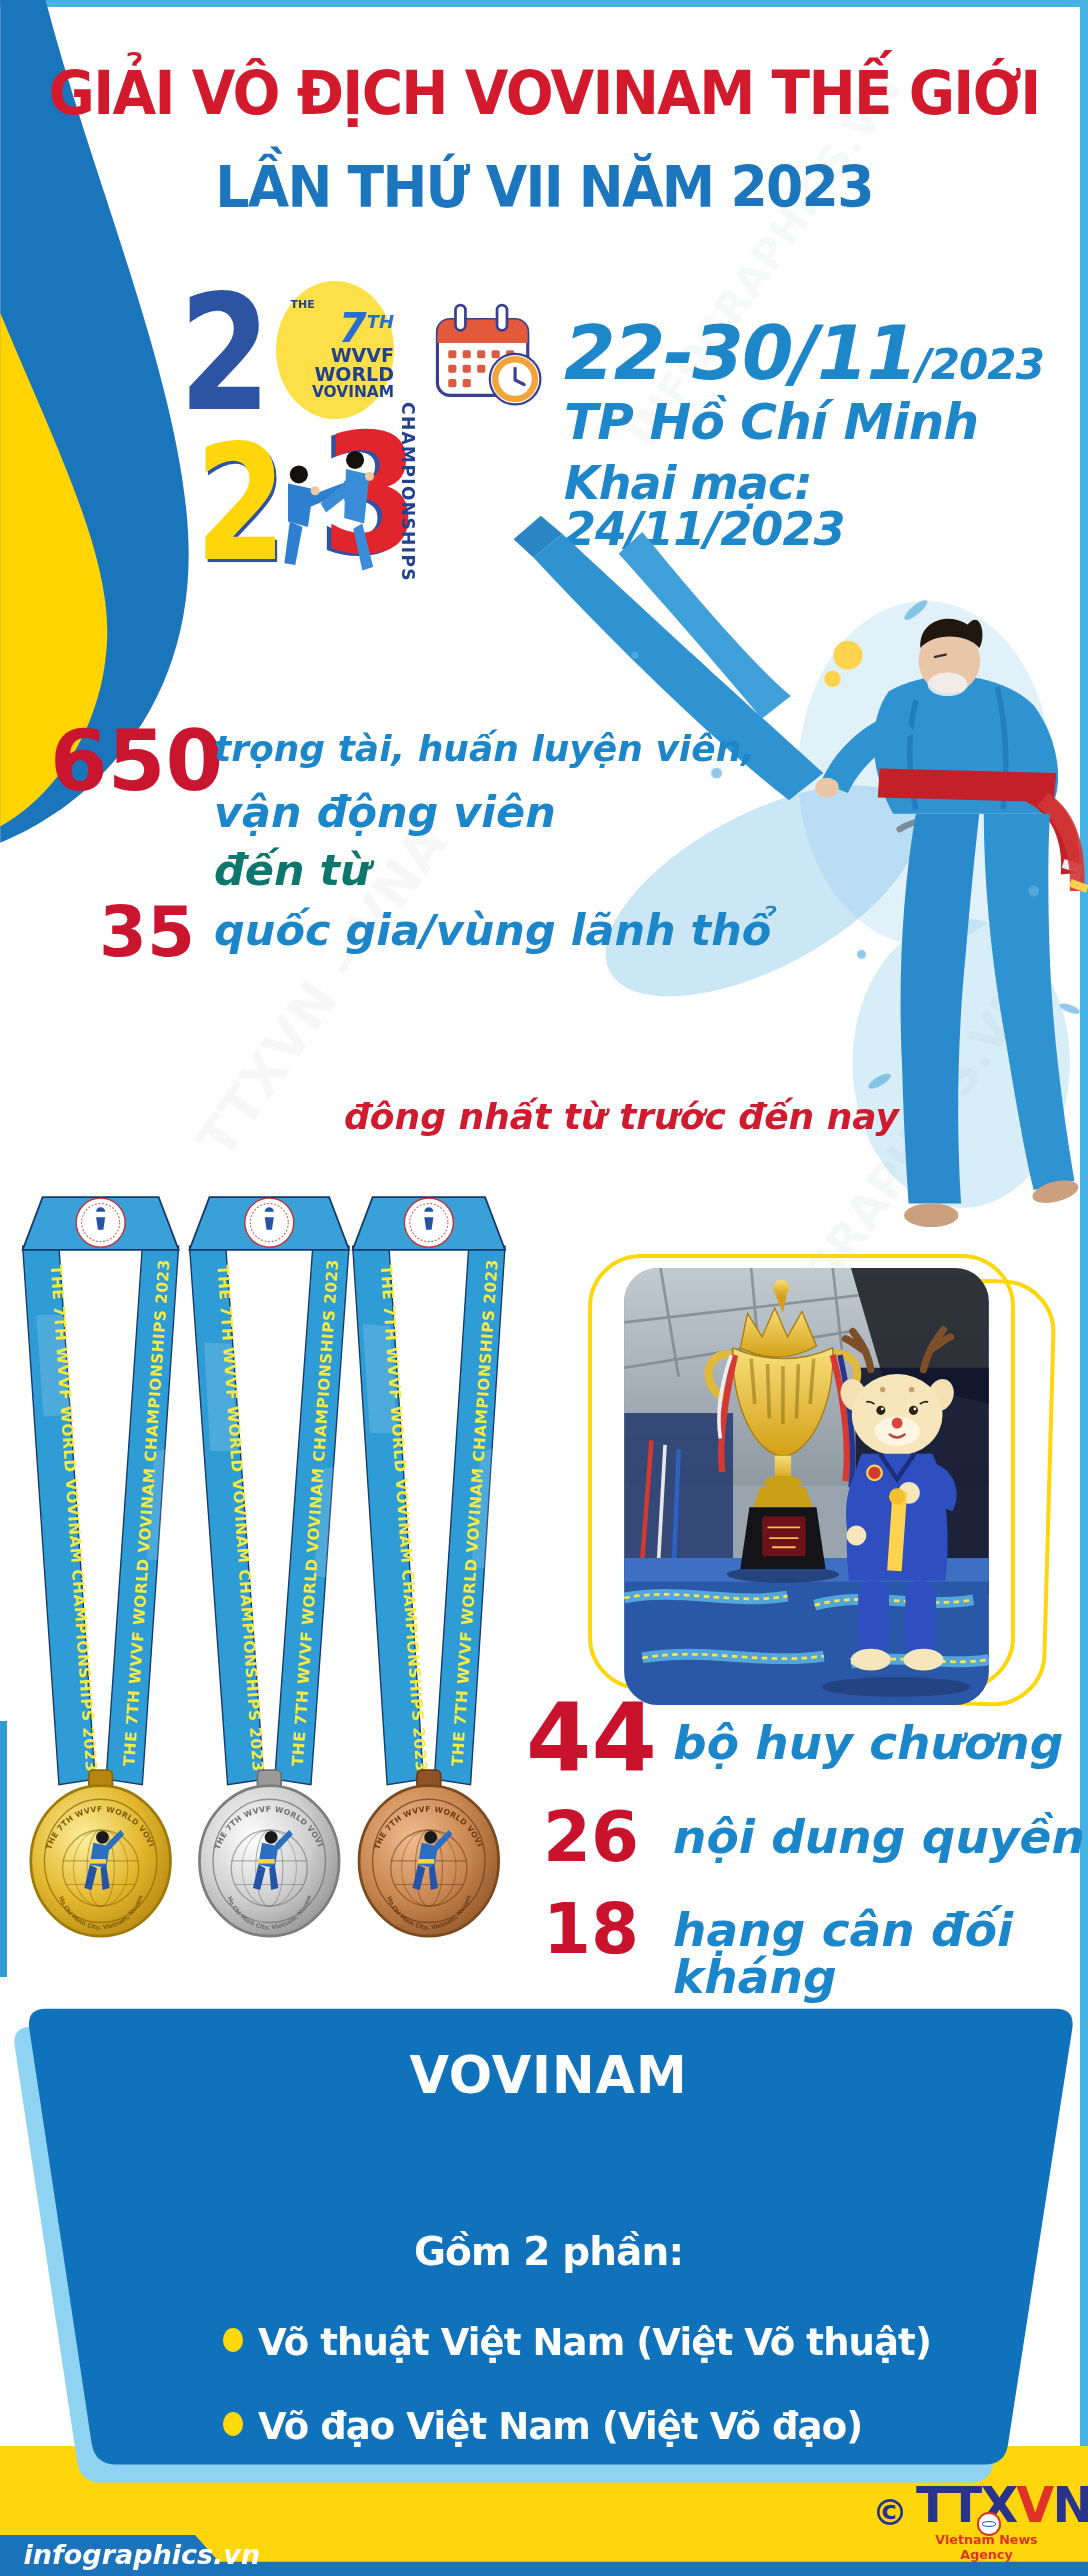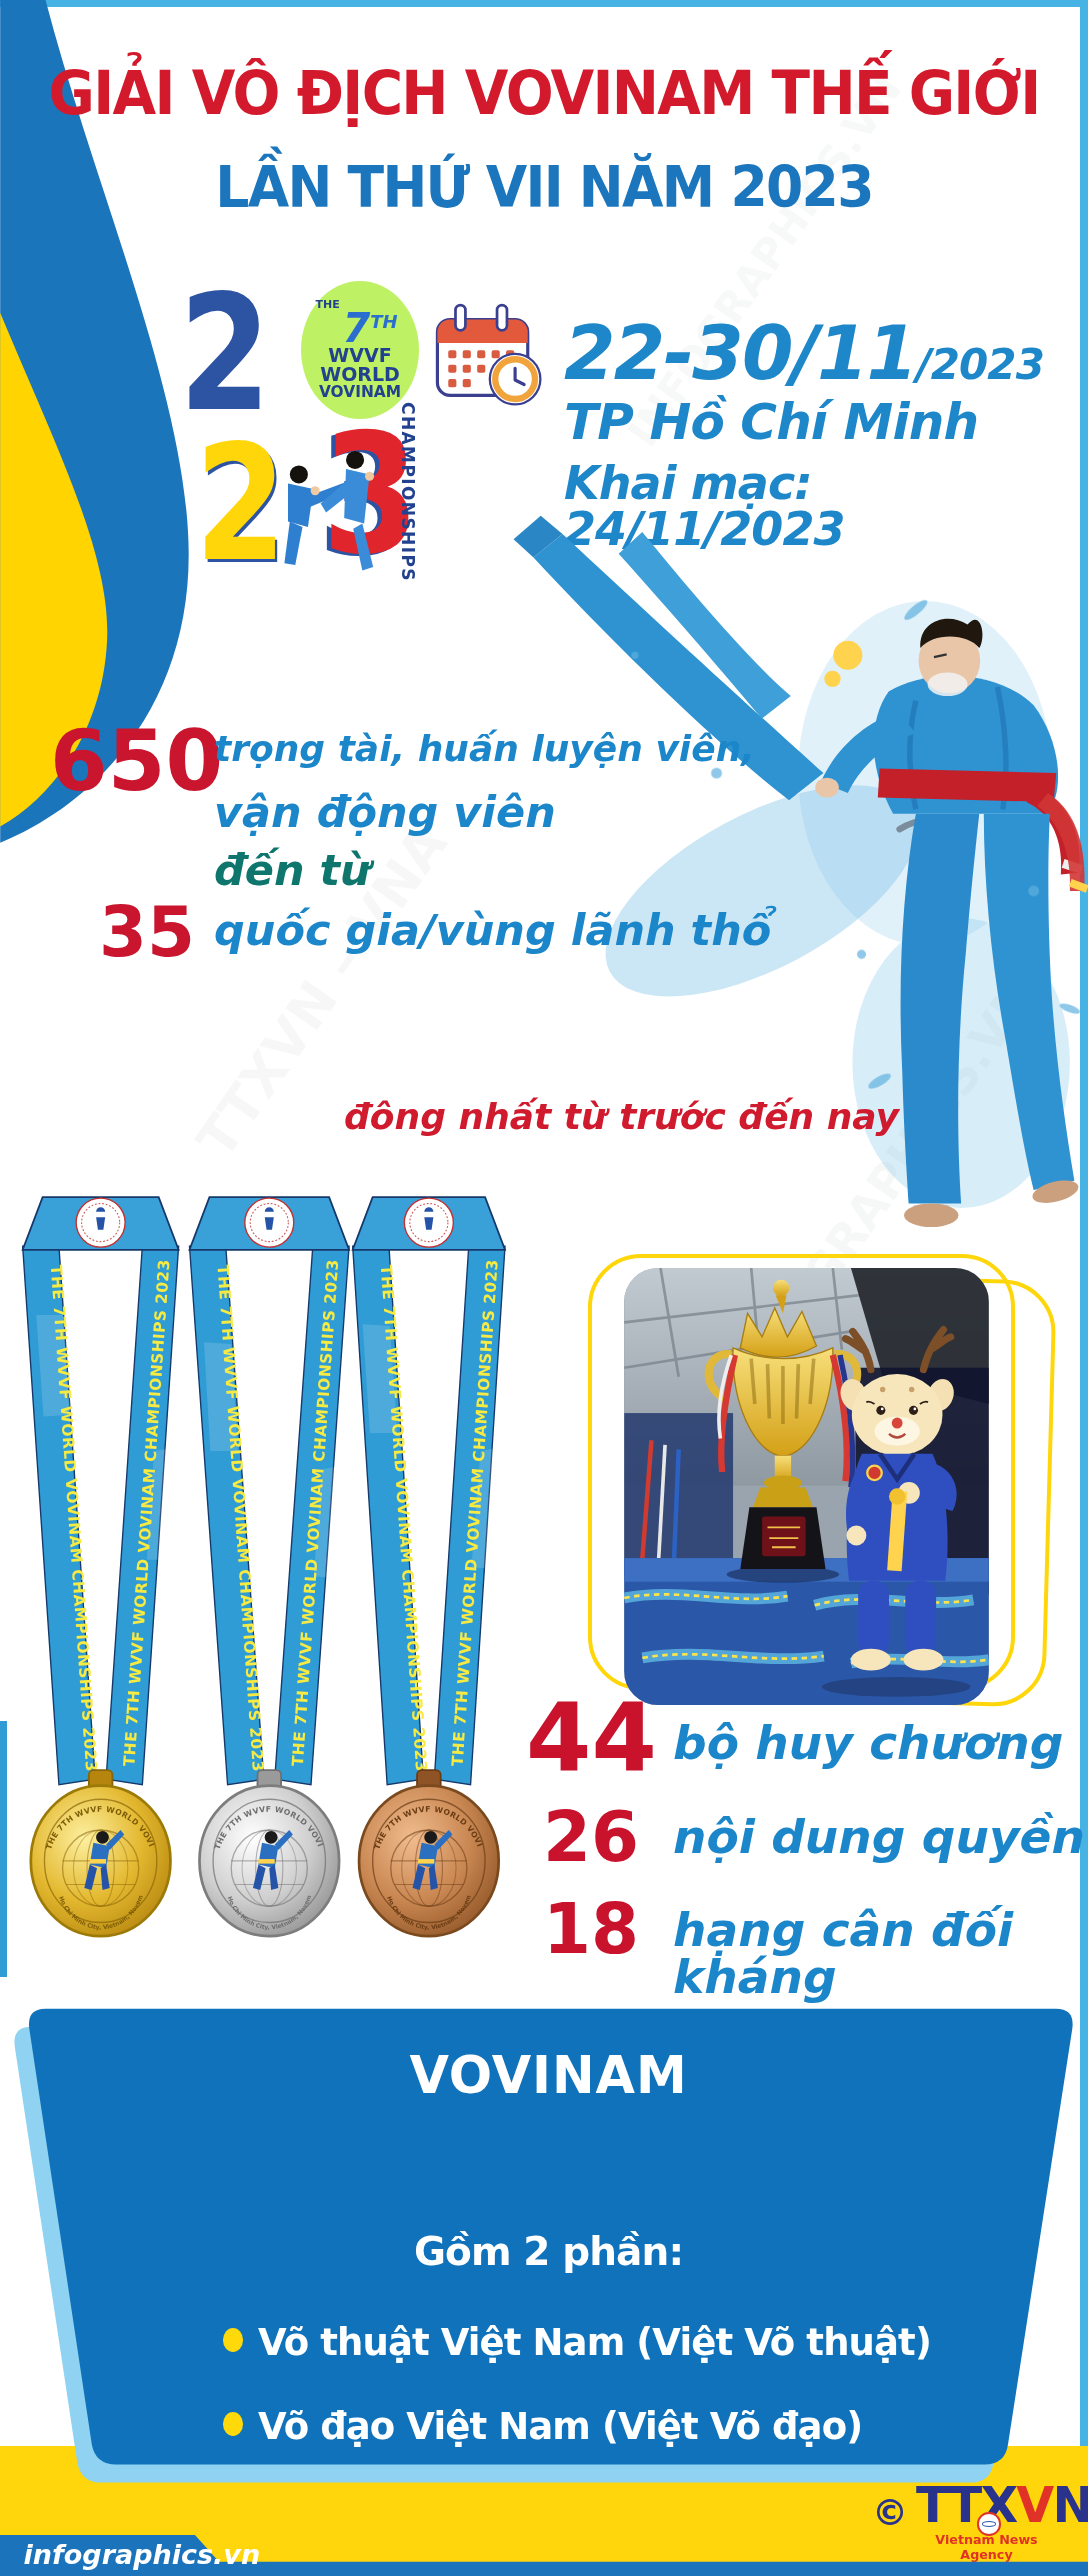--- a/index.html
+++ b/index.html
@@ -11,22 +11,22 @@
   .right-strip{right:0;top:0;width:8.2px;height:2448px;background:#47b2e4;}
   .left-edge-strip{left:0;top:1721px;width:7.3px;height:256px;background:#2f9cd6;}
   
   .title1{left:0;top:58px;width:1088px;text-align:center;color:#d31a2c;font-size:60px;
           font-weight:bold;letter-spacing:-1.8px;transform:scaleX(.94);}
   .title2{left:0;top:154px;width:1088px;text-align:center;color:#1b76bd;font-size:57px;
           font-weight:bold;letter-spacing:-1.8px;transform:scaleX(.94);}
   
   .logo-block{left:177px;top:268px;width:281px;height:313px;}
   .logo-2a{left:1.8px;top:5.4px;font-size:161px;line-height:1;font-weight:bold;color:#2d53a3;transform:scaleX(.82);transform-origin:left top;}
-  .logo-badge{left:124px;top:12.7px;width:118px;height:138px;border-radius:50%;background:#bef264;
-              display:flex;flex-direction:column;align-items:center;justify-content:center;line-height:1.02;}
+  .logo-badge{left:99px;top:12.7px;width:118px;height:138px;border-radius:50%;background:#fde047;
+              display:flex;flex-direction:column;align-items:flex-end;justify-content:center;line-height:1.02;}
   .badge-the{font-size:11px;font-weight:bold;color:#22418f;align-self:flex-start;margin-left:14.5px;}
   .badge-7{font-size:40px;font-style:italic;font-weight:bold;color:#2a6fd0;line-height:.9;margin-left:20px;}
   .badge-7 sup{font-size:18px;}
   .badge-w{font-size:19px;font-weight:bold;color:#22418f;letter-spacing:0;}
   .badge-vv{font-size:15.4px;font-weight:bold;color:#22418f;}
   .logo-2b{left:18px;top:156px;font-size:160px;line-height:1;font-weight:bold;color:#ffd60a;
            transform:scaleX(.82);transform-origin:left top;text-shadow:2.7px 2.7px 0 #2d53a3;}
   .logo-3{left:145px;top:145px;font-size:165px;line-height:1;font-weight:bold;color:#e0262c;
           transform:scaleX(.85);transform-origin:left top;text-shadow:-5.4px 1.8px 0 #2d53a3;}
   .logo-champ{left:241px;top:134px;font-size:17px;font-weight:bold;color:#22418f;letter-spacing:1.4px;

